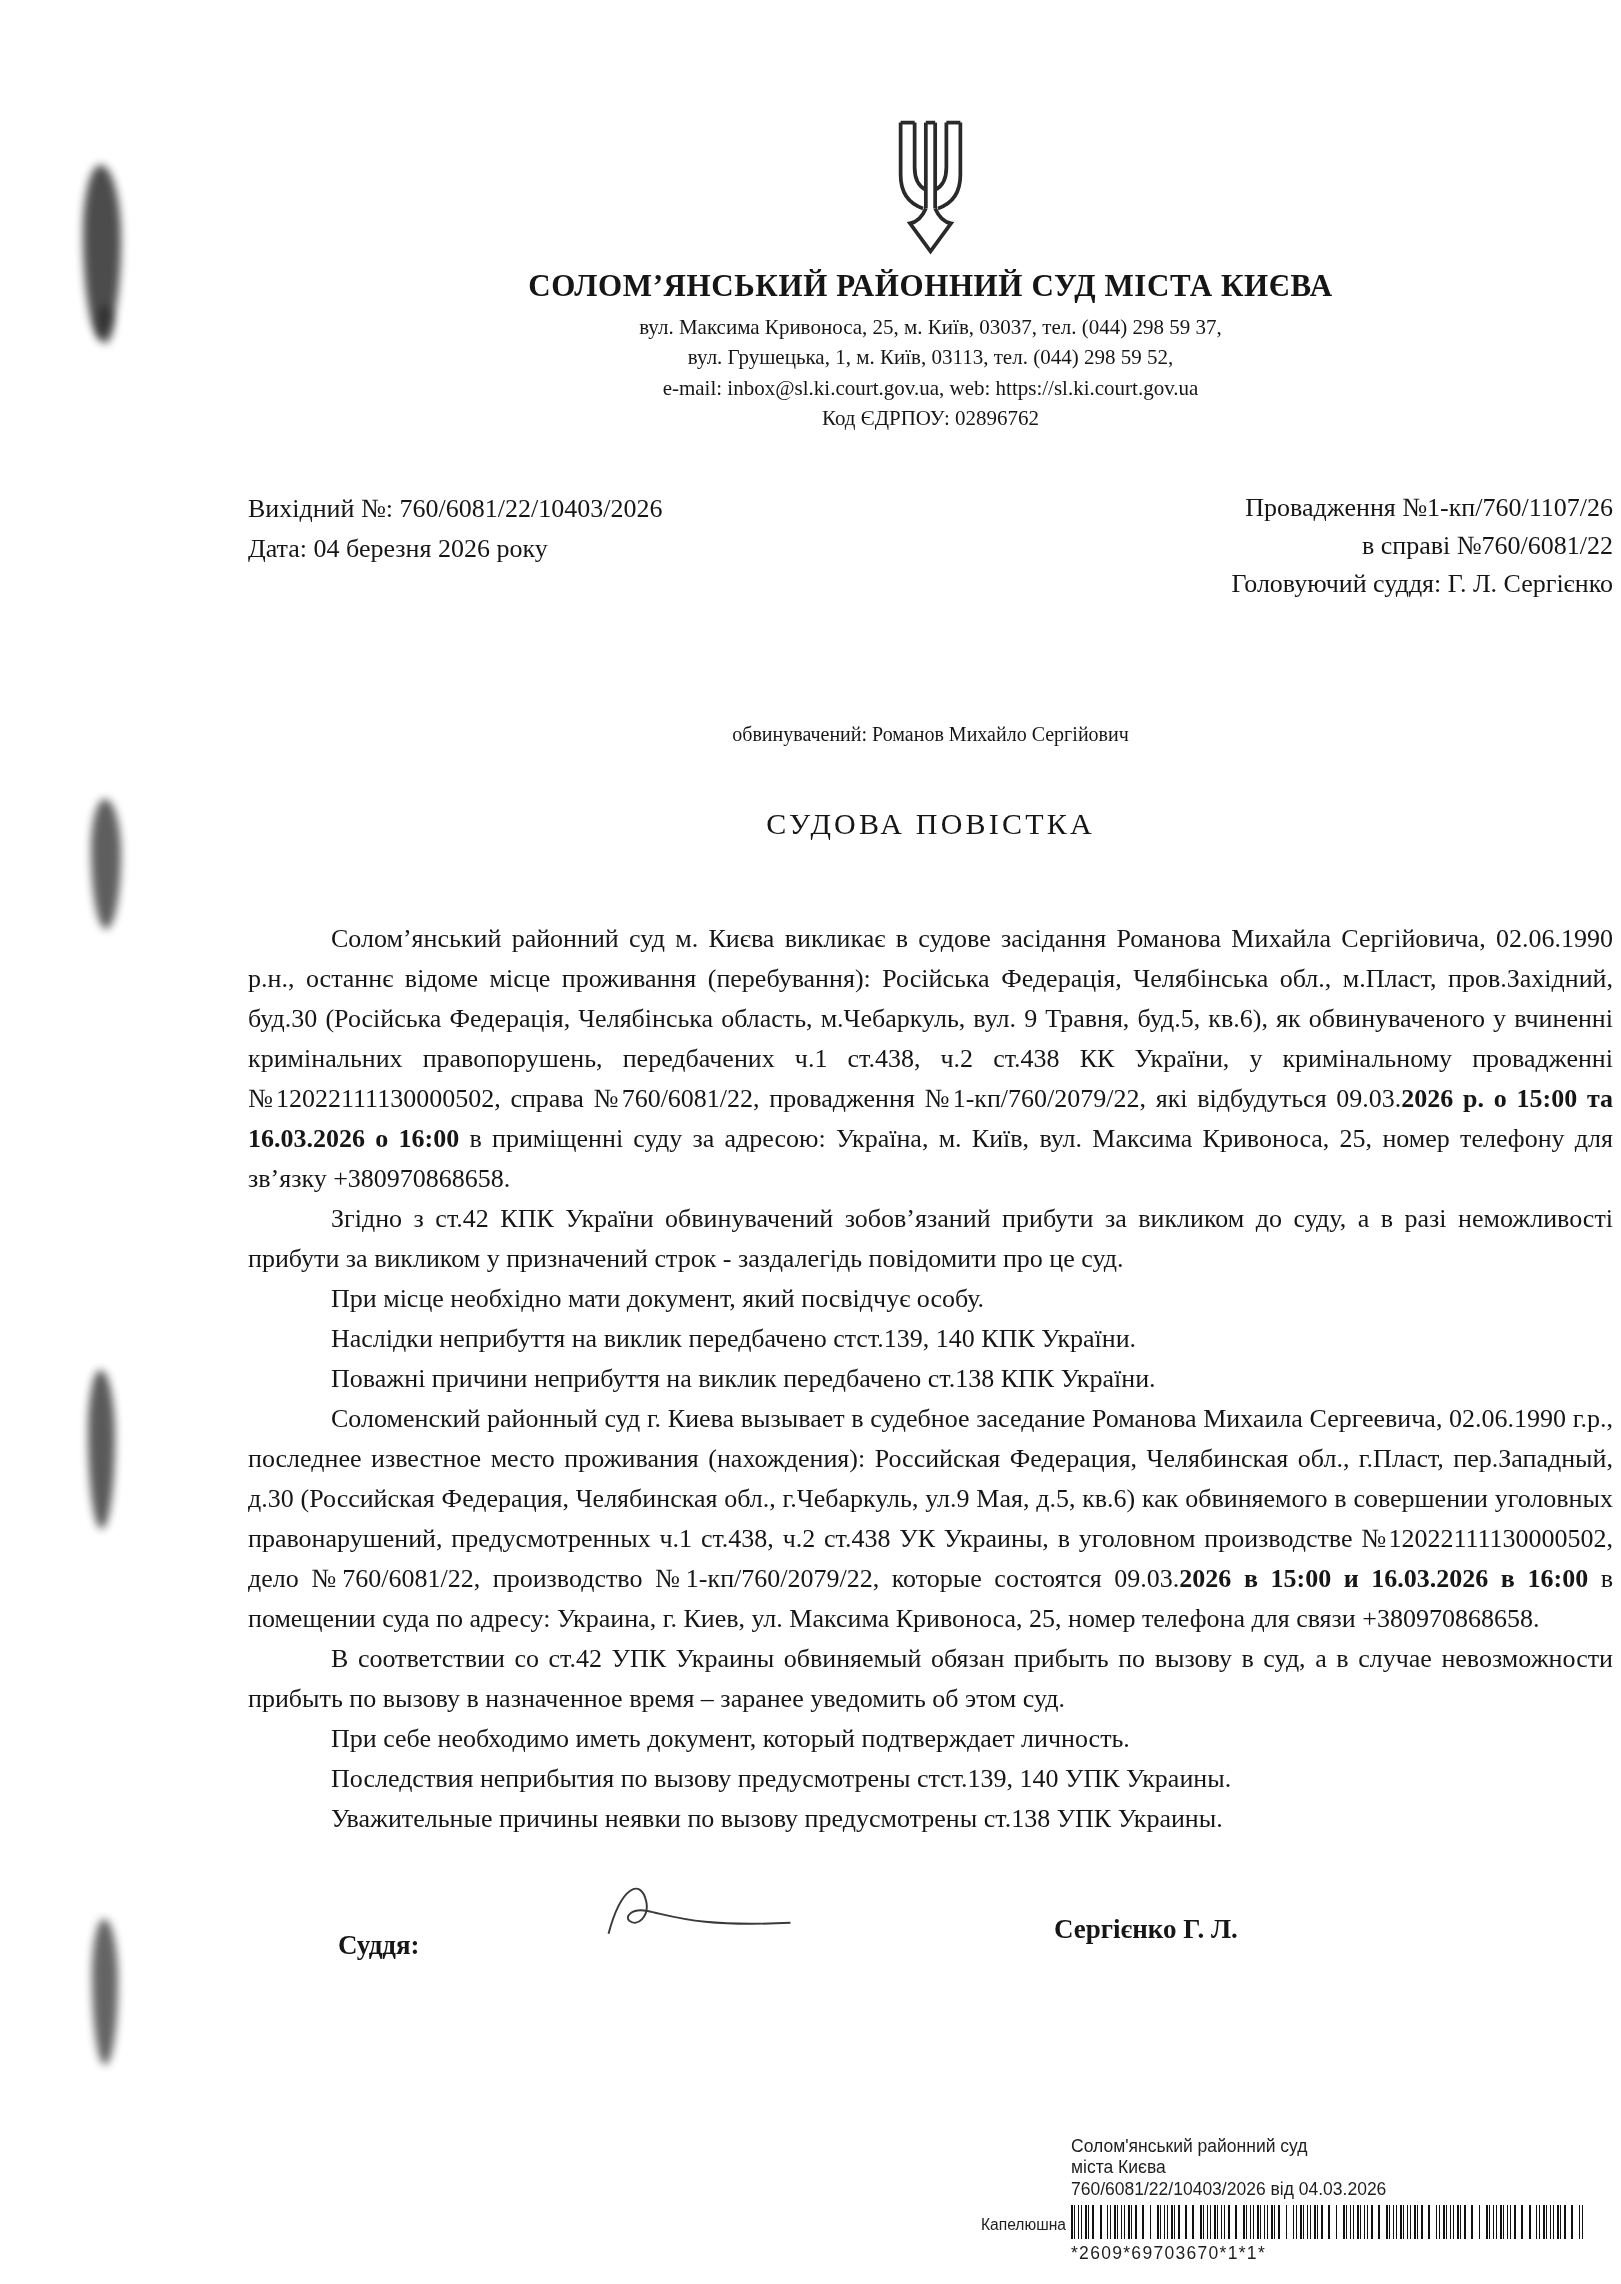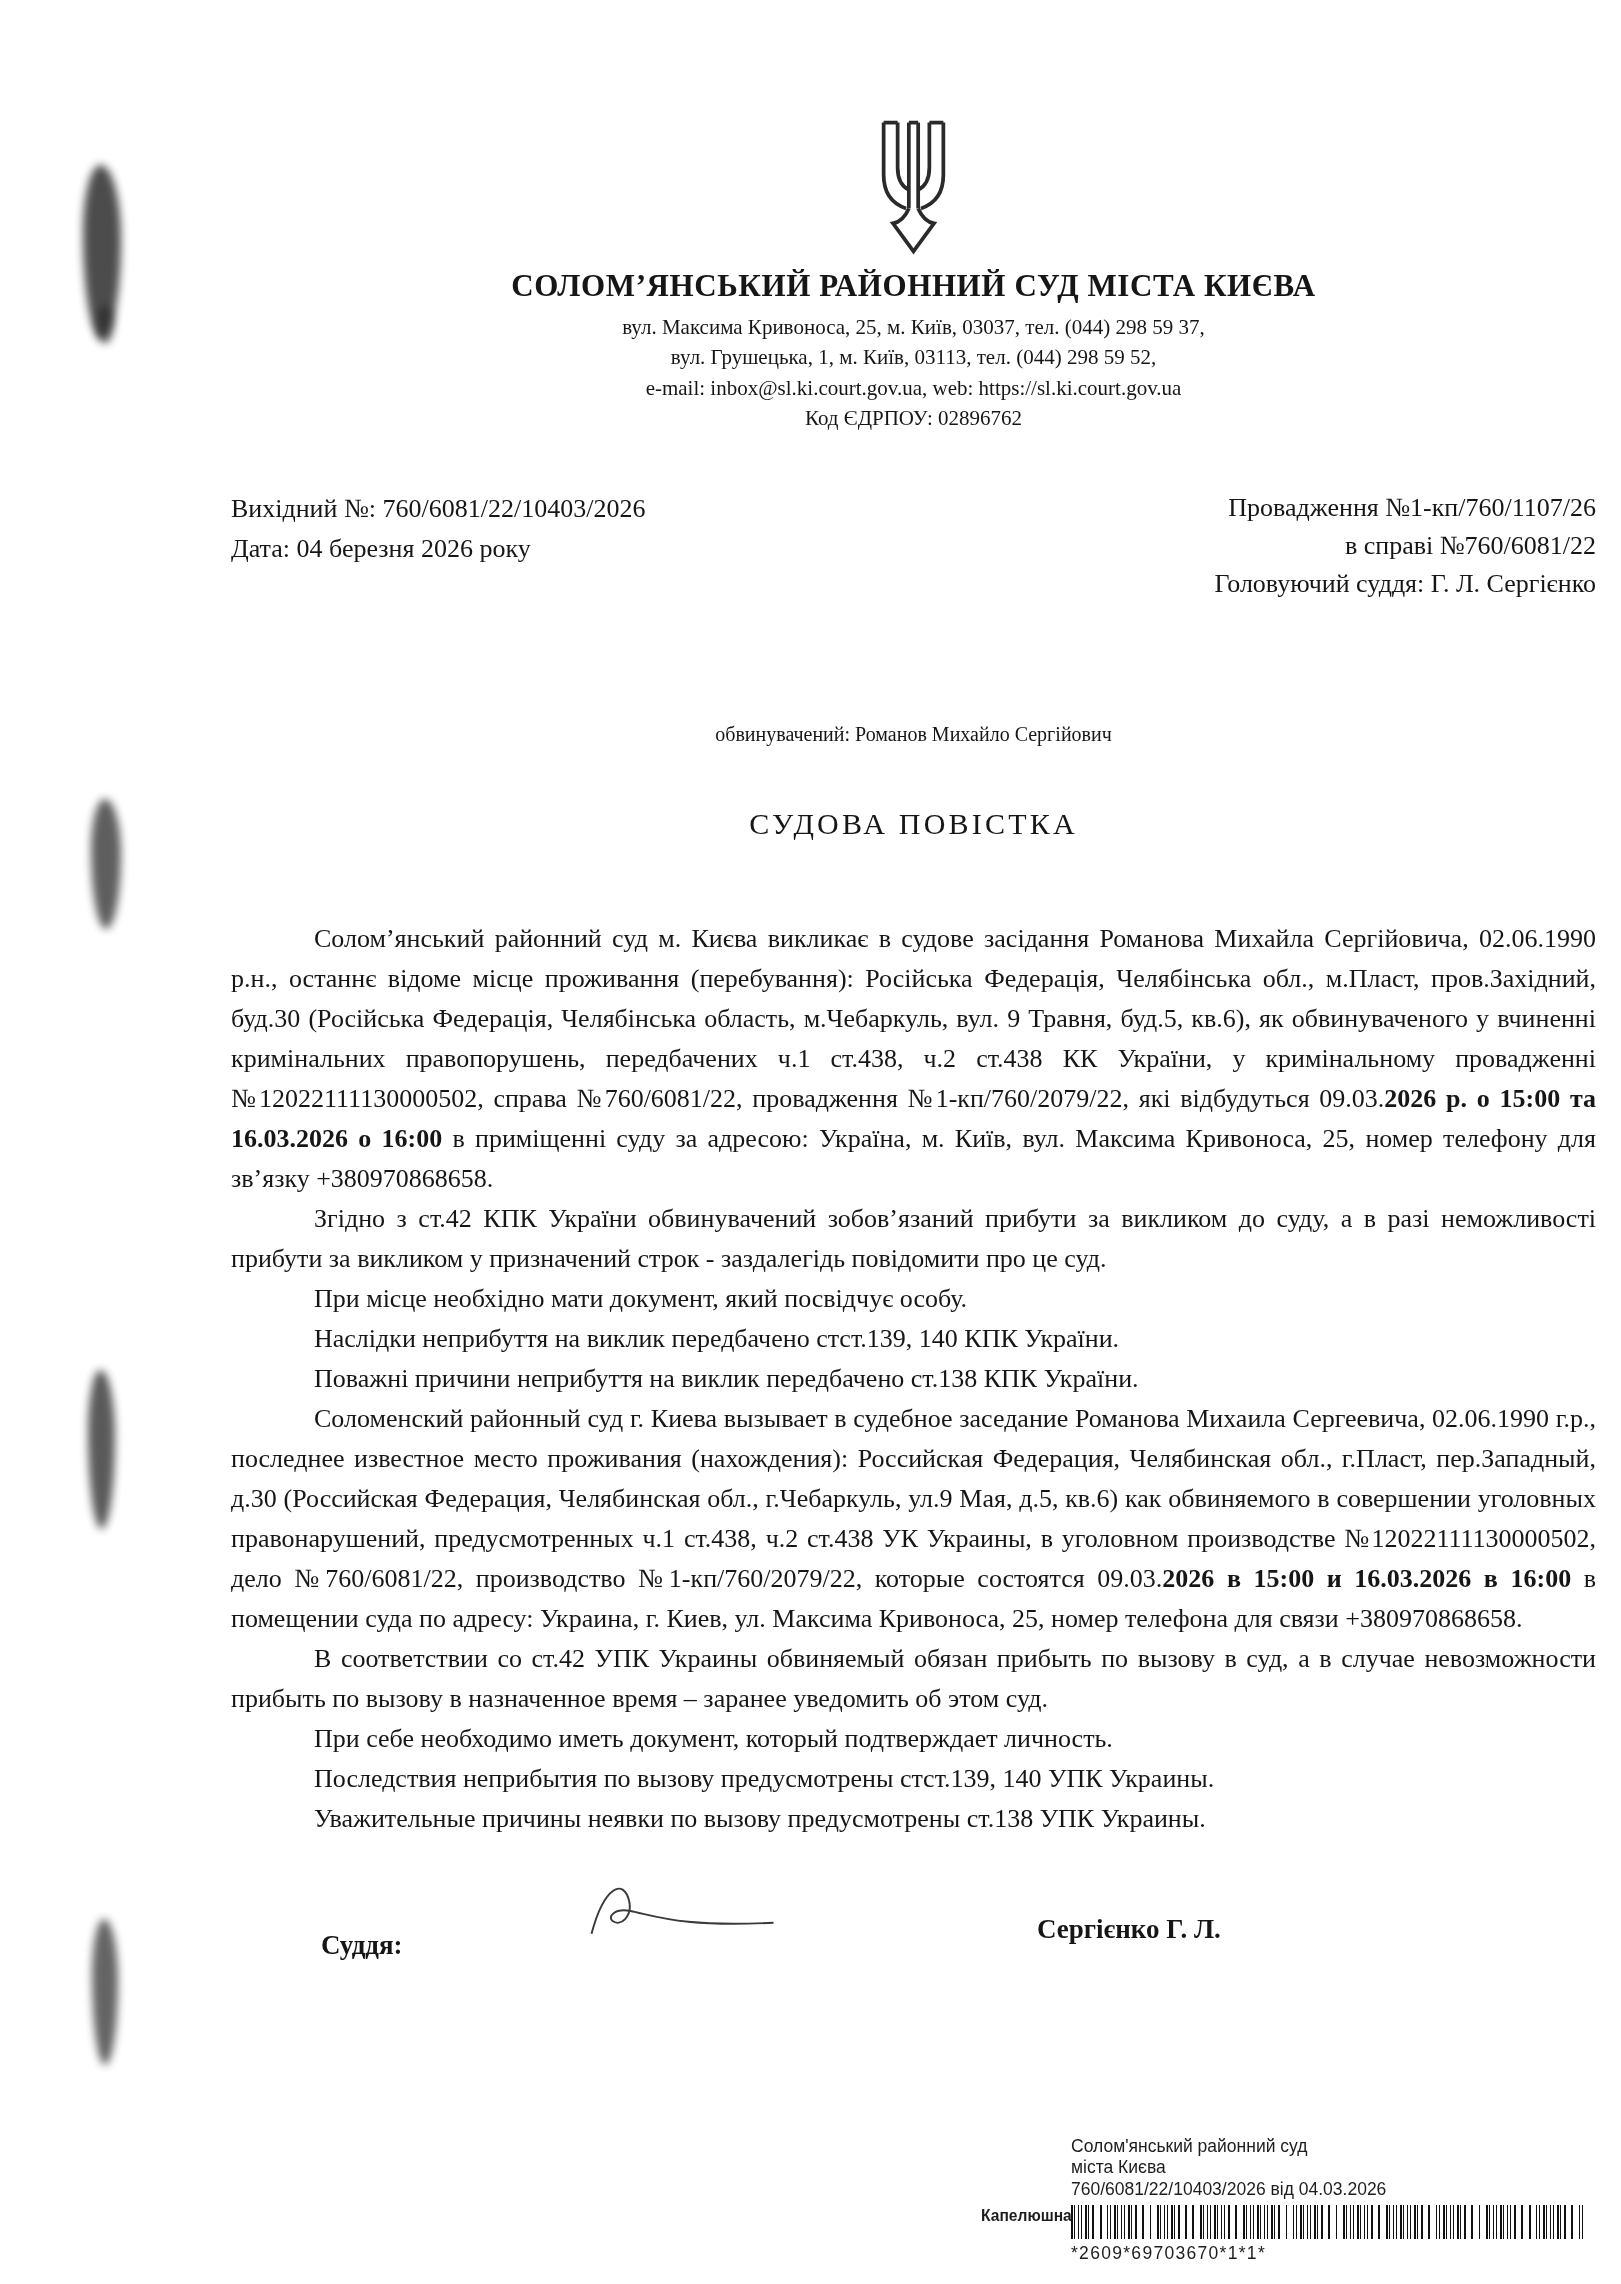--- a/index.html
+++ b/index.html
@@ -4,21 +4,21 @@
 <style>
   html, body { margin:0; padding:0; }
   body {
     width:1622px; height:2284px;
     background:#ffffff;
     position:relative;
     font-family:"Liberation Serif", serif;
     color:#161616;
     overflow:hidden;
   }
-  .content { position:absolute; left:231px; top:0; width:1365px;font-family:Liberation Serif, serif; }
+  .content { position:absolute; left:248px; top:0; width:1365px;font-family:Liberation Serif, serif; }
 
   .emblem-wrap { margin-top:117px; text-align:center; }
   .court-name { text-align:center; font-weight:bold; font-size:31px; letter-spacing:0.6px; margin-top:9px; }
   .addr { text-align:center; font-size:21px; line-height:30.5px; }
   .addr-first { margin-top:7.8px; }
 
   .ref-row { display:flex; justify-content:space-between; margin-top:55px; font-size:26px; }
   .ref-left div { line-height:40px; }
   .ref-right { text-align:right; }
   .ref-right div { line-height:38px; }
@@ -35,21 +35,21 @@
   .judge-label  { position:absolute; left:90px; top:30px;margin-top:16px; }
   .signature    { position:absolute; left:354px; top:-11.7px; }
   .judge-name   { position:absolute; left:806px; top:30px; }
 
   .stamp {
     position:absolute; top:2136px; right:38px; width:513px;
     font-family:"Liberation Sans", sans-serif;
     font-size:17.5px; line-height:21.4px; text-align:left; color:#1d1d1d;
   }
   .barcode-row { position:relative; margin-top:5.2px; height:35px; }
-  .clerk { position:absolute; left:-90px; top:0; font-size:15.6px; white-space:nowrap;font-weight:bold; }
+  .clerk { position:absolute; left:-90px; top:9px; font-size:15.6px; white-space:nowrap; }
   .barcode {
     position:absolute; left:0; top:0; width:513px; height:34px;
     background:repeating-linear-gradient(90deg,
       #111 0px, #111 1.9px, #fff 1.9px, #fff 3.2px,
       #111 3.2px, #111 3.9px, #fff 3.9px, #fff 7.1px,
       #111 7.1px, #111 8.4px, #fff 8.4px, #fff 10.4px,
       #111 10.4px, #111 11px, #fff 11px, #fff 14.3px);
   }
   .barcode-text { margin-top:2.6px; font-size:17.5px; letter-spacing:1.3px; }
 

